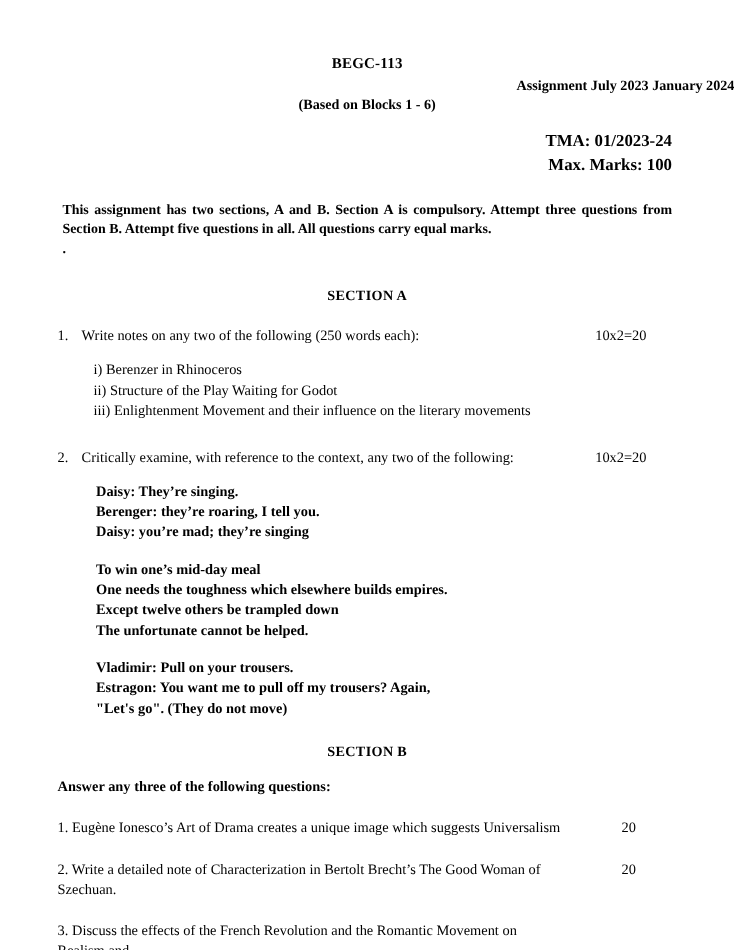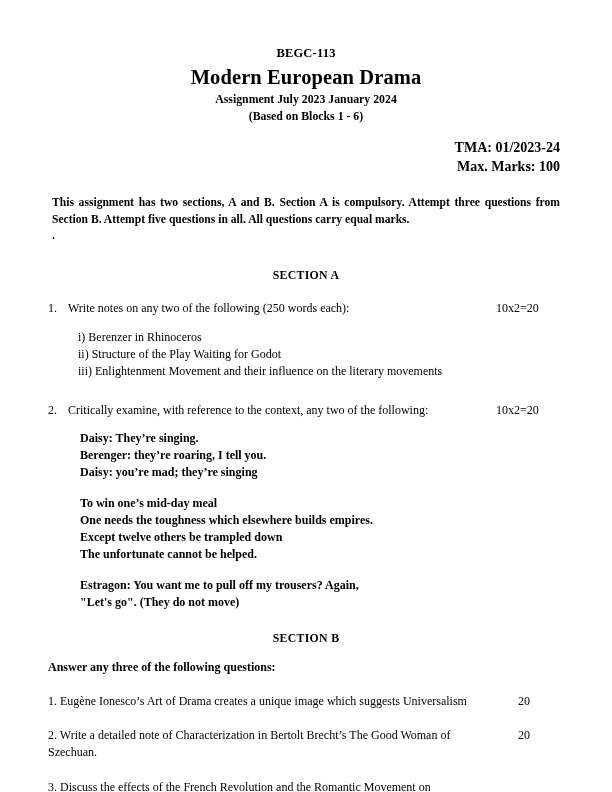--- a/index.html
+++ b/index.html
@@ -41,20 +41,21 @@
     font-weight: bold;
     line-height: 1.3;
     margin-top: 2px;
     letter-spacing: 0.1px;
   }
   .assignment-line {
     font-size: 11.8px;
     font-weight: bold;
     line-height: 1.3;
     margin-top: 2px;
+    text-align: right;
   }
   .blocks-line {
     font-size: 11.8px;
     font-weight: bold;
     line-height: 1.35;
     margin-top: 1px;
   }
 
   
   .meta-block {
@@ -163,21 +164,20 @@
   }
   .b-marks-top { top: 0; }
 </style>
 </head>
 <body>
 
 <div class="page">
 
   <div class="header">
     <div class="course-code">BEGC-113</div>
-    <div class="doc-title">Modern European Drama</div>
     <div class="assignment-line">Assignment July 2023 January 2024</div>
     <div class="blocks-line">(Based on Blocks 1 - 6)</div>
   </div>
 
   <div class="meta-block">
     <div>TMA: 01/2023-24</div>
     <div>Max. Marks: 100</div>
   </div>
 
   <div class="instructions">This assignment has two sections, A and B. Section A is compulsory. Attempt three questions from Section B. Attempt five questions in all. All questions carry equal marks.</div>
@@ -210,20 +210,21 @@
   </div>
 
   <div class="quote-block quote-2">
     <div class="quote-line">To win one’s mid-day meal</div>
     <div class="quote-line">One needs the toughness which elsewhere builds empires.</div>
     <div class="quote-line">Except twelve others be trampled down</div>
     <div class="quote-line">The unfortunate cannot be helped.</div>
   </div>
 
   <div class="quote-block quote-3">
+    <div class="quote-line">Vladimir: Pull on your trousers.</div>
     <div class="quote-line">Estragon: You want me to pull off my trousers? Again,</div>
     <div class="quote-line">"Let's go". (They do not move)</div>
   </div>
 
   <div class="section-heading section-b-heading">SECTION B</div>
 
   <div class="answer-instruction">Answer any three of the following questions:</div>
 
   <div class="brow brow-1">
     <div class="b-text-wrap">1. Eugène Ionesco’s Art of Drama creates a unique image which suggests Universalism</div>

